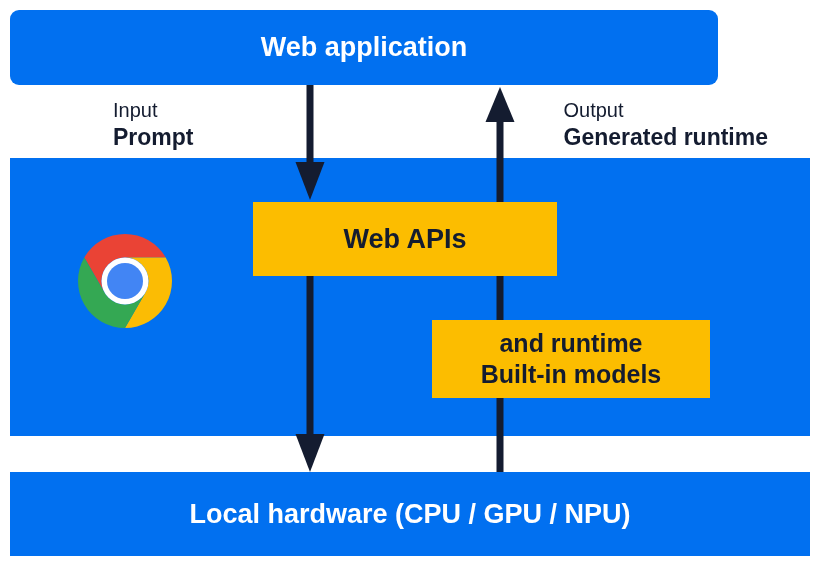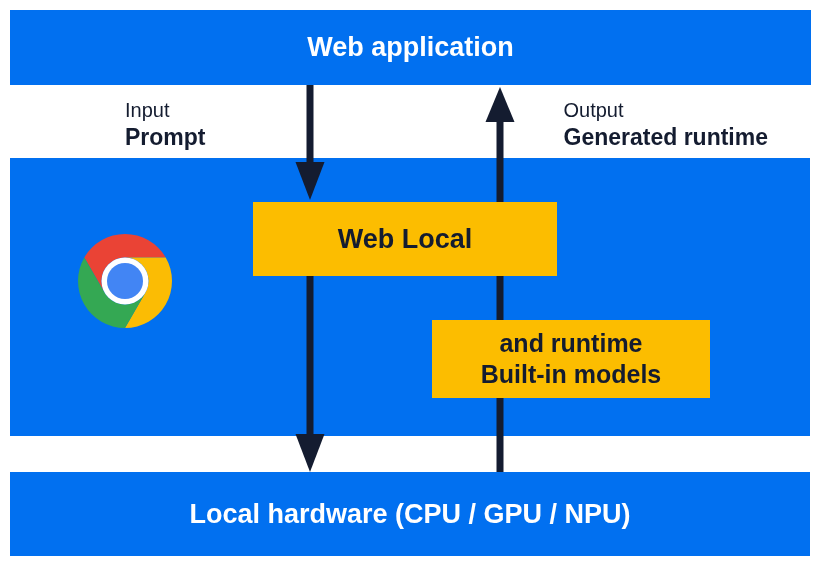--- a/index.html
+++ b/index.html
@@ -24,32 +24,32 @@
     position: absolute;
     background: var(--blue);
     color: var(--white);
     display: flex;
     align-items: center;
     justify-content: center;
     font-weight: 700;
     font-size: 27px;
     z-index: 0;
   }
-  .top-bar    { left: 10px; top: 10px;  width: 801px; height: 75px; }
+  .top-bar    { left: 10px; top: 10px;  width: 708px; height: 75px; border-radius: 9px; }
   .middle-sec { left: 10px; top: 158px; width: 800px; height: 278px; }
   .bottom-bar { left: 10px; top: 472px; width: 800px; height: 84px; }
 
   .io-label {
     position: absolute;
     top: 99px;
     color: var(--navy);
     z-index: 1;
     line-height: 1.16;
   }
-  .io-label.input  { left: 113px; text-align: left; margin-left: 12px; }
+  .io-label.input  { left: 113px; text-align: left; }
   .io-label.output { right: 52px; text-align: left; }
   .io-caption { font-size: 20px; font-weight: 400; }
   .io-value   { font-size: 23px; font-weight: 700; margin-top: 2px; }
 
   .arrow-layer {
     position: absolute;
     left: 0; top: 0;
     width: 820px; height: 566px;
     z-index: 1;
     pointer-events: none;
@@ -134,21 +134,21 @@
 
   <svg class="chrome-logo" viewBox="0 0 48 48" aria-hidden="true">
     <path fill="#EA4335" d="M3.22 12 A24 24 0 0 1 44.78 12 L24 12 A12 12 0 0 0 13.61 30 Z"></path>
     <path fill="#FBBC04" d="M44.78 12 A24 24 0 0 1 24 48 L34.39 30 A12 12 0 0 0 24 12 Z"></path>
     <path fill="#34A853" d="M24 48 A24 24 0 0 1 3.22 12 L13.61 30 A12 12 0 0 0 34.39 30 Z"></path>
     <circle cx="24" cy="24" r="12" fill="#FFFFFF"></circle>
     <circle cx="24" cy="24" r="9.2" fill="#4285F4"></circle>
   </svg>
 
   <div class="yellow-box web-apis-box">
-    <span>Web Local</span>
+    <span>Web APIs</span>
   </div>
   <div class="yellow-box builtin-box">
     <span>and runtime</span>
     <span>Built-in models</span>
   </div>
 
   <div class="blue-bar bottom-bar">
     <span>Local hardware (CPU / GPU / NPU)</span>
   </div>
 

